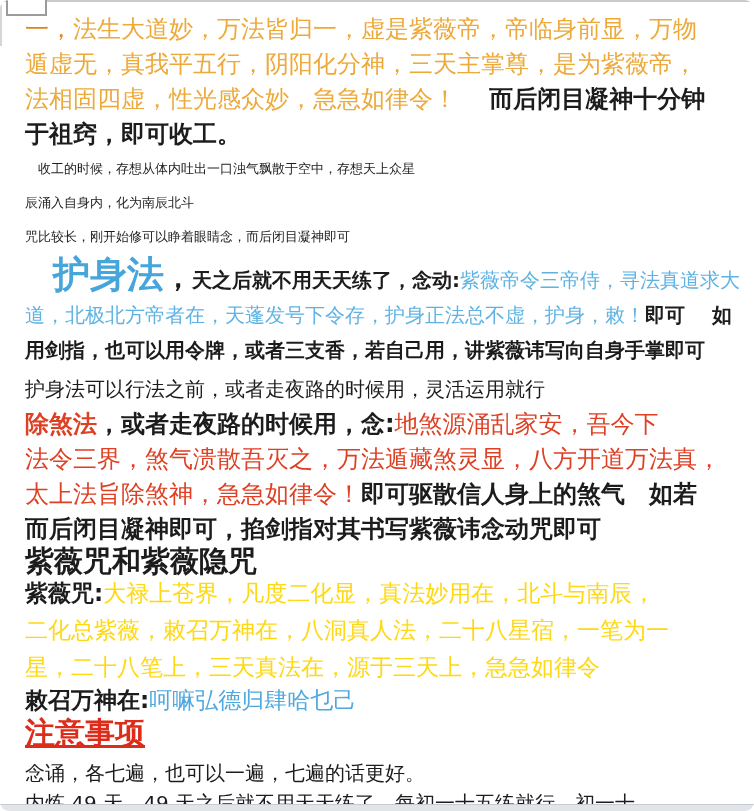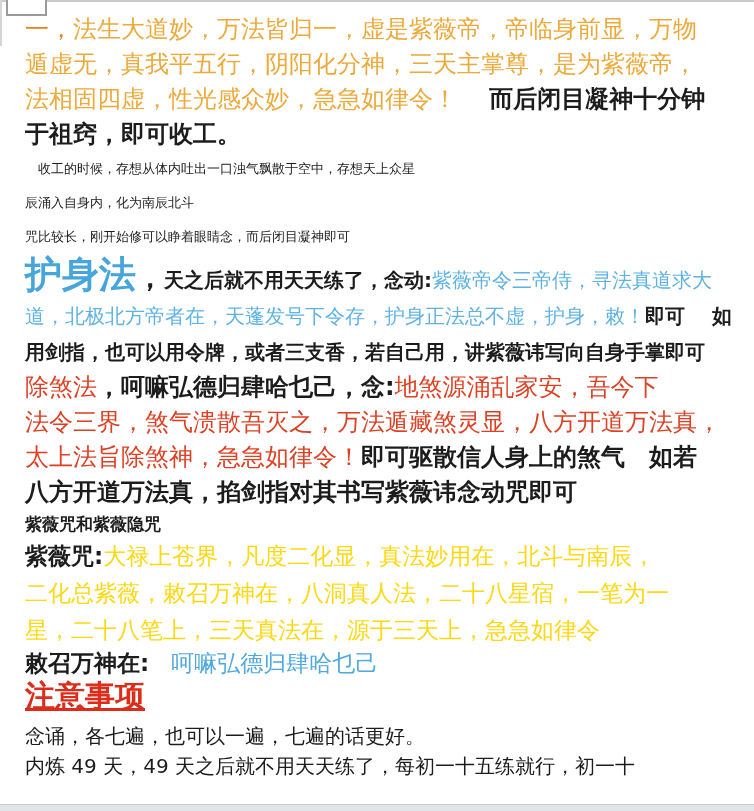--- a/index.html
+++ b/index.html
@@ -4,20 +4,21 @@
 <style>
   html, body { margin: 0; padding: 0; background: #ffffff; }
   .page {
     position: relative;
     width: 754px;
     height: 811px;
     background: #ffffff;
     overflow: hidden;
     font-family: "DejaVu Sans", sans-serif;
     color: var(--ink, #1c1c1c);
+    border-radius: 9px;
   }
   
   .top-line {
     position: absolute; top: 0; left: 0; width: 754px; height: 2px;
     background: #cbcbcb;
   }
   .left-edge {
     position: absolute; top: 0; left: 0; width: 2px; height: 46px;
     background: #d6d6d6;
   }
@@ -39,35 +40,35 @@
     white-space: normal;
     word-break: break-all;
   }
   .p span { white-space: pre-wrap; }
 
   .p1 { margin-top: 12px; font-size: 24px; line-height: 35px; }
   .p2 { font-size: 13px; line-height: 34px; }
   .p3 { font-size: 20px; line-height: 35px; }
   .p4 { margin-top: 4px; font-size: 20px; line-height: 35px; }
   .p5 { font-size: 24px; line-height: 35px; }
-  .p6 { font-size: 17px; line-height: 28px; font-weight: bold; }
+  .p6 { font-size: 29px; line-height: 28px; font-weight: bold; }
   .p7 { font-size: 23px; line-height: 37px; }
   .p8 { font-size: 23px; line-height: 28px; }
   .p9 { font-size: 30px; line-height: 38px; font-weight: bold; color: var(--notice_red, #dd2c1a); text-decoration: underline; }
   .p10 { margin-top: 6px; font-size: 20px; line-height: 30px; }
 
   .bold { font-weight: bold; }
   .ink { color: var(--ink, #1c1c1c); }
   .c-orange      { color: var(--accent_orange, #eda93a); }
   .c-orange-dark { color: var(--accent_orange_dark, #e0821e); }
-  .c-blue-head   { color: var(--heading_blue, #46a5db); font-weight: bold; }
-  .c-blue        { color: var(--spell_blue, #5fb3e3); font-family: Liberation Mono, monospace; }
-  .c-blue-hidden { color: var(--hidden_mantra_blue, #4fa9de); margin-left: 22px; }
+  .c-blue-head   { color: var(--heading_blue, #46a5db); font-weight: bold; margin-left: 28px; }
+  .c-blue        { color: var(--spell_blue, #5fb3e3); }
+  .c-blue-hidden { color: var(--hidden_mantra_blue, #4fa9de); }
   .c-red         { color: var(--spell_red, #de4024); }
-  .c-red-bold    { color: var(--spell_red, #de4024); font-weight: normal; }
+  .c-red-bold    { color: var(--spell_red, #de4024); font-weight: bold; }
   .c-yellow      { color: var(--spell_yellow, #ffd814); }
 
   .title-big   { font-size: 37px; line-height: 42px; }
   .comma-big   { font-size: 28px; font-weight: bold; }
 </style>
 </head>
 <body>
 
 <div class="page">
   <div class="top-line"></div>
@@ -80,25 +81,26 @@
 于祖窍，即可收工。</span></div>
 
   <div class="p p2"><span class="ink">　收工的时候，存想从体内吐出一口浊气飘散于空中，存想天上众星
 辰涌入自身内，化为南辰北斗
 咒比较长，刚开始修可以睁着眼睛念，而后闭目凝神即可</span></div>
 
   <div class="p p3"><span class="c-blue-head title-big">护身法</span><span class="ink comma-big">，</span><span class="ink bold">天之后就不用天天练了，念动:</span><span class="c-blue">紫薇帝令三帝侍，寻法真道求大
 道，北极北方帝者在，天蓬发号下令存，护身正法总不虚，护身，敕！</span><span class="ink bold">即可　 如
 用剑指，也可以用令牌，或者三支香，若自己用，讲紫薇讳写向自身手掌即可</span></div>
 
+  <div class="p p4"><span class="ink">护身法可以行法之前，或者走夜路的时候用，灵活运用就行</span></div>
 
-  <div class="p p5"><span class="c-red-bold">除煞法</span><span class="ink bold">，呵嘛弘德归肆哈乜己，念:</span><span class="c-red">地煞源涌乱家安，吾今下
+  <div class="p p5"><span class="c-red-bold">除煞法</span><span class="ink bold">，或者走夜路的时候用，念:</span><span class="c-red">地煞源涌乱家安，吾今下
 法令三界，煞气溃散吾灭之，万法遁藏煞灵显，八方开道万法真，
 太上法旨除煞神，急急如律令！</span><span class="ink bold">即可驱散信人身上的煞气　如若
-八方开道万法真，掐剑指对其书写紫薇讳念动咒即可</span></div>
+而后闭目凝神即可，掐剑指对其书写紫薇讳念动咒即可</span></div>
 
   <div class="p p6"><span class="ink bold">紫薇咒和紫薇隐咒</span></div>
 
   <div class="p p7"><span class="ink bold">紫薇咒:</span><span class="c-yellow">大禄上苍界，凡度二化显，真法妙用在，北斗与南辰，
 二化总紫薇，敕召万神在，八洞真人法，二十八星宿，一笔为一
 星，二十八笔上，三天真法在，源于三天上，急急如律令</span></div>
 
   <div class="p p8"><span class="ink bold">敕召万神在:</span><span class="c-blue-hidden">呵嘛弘德归肆哈乜己</span></div>
 
   <div class="p p9"><span>注意事项</span></div>

